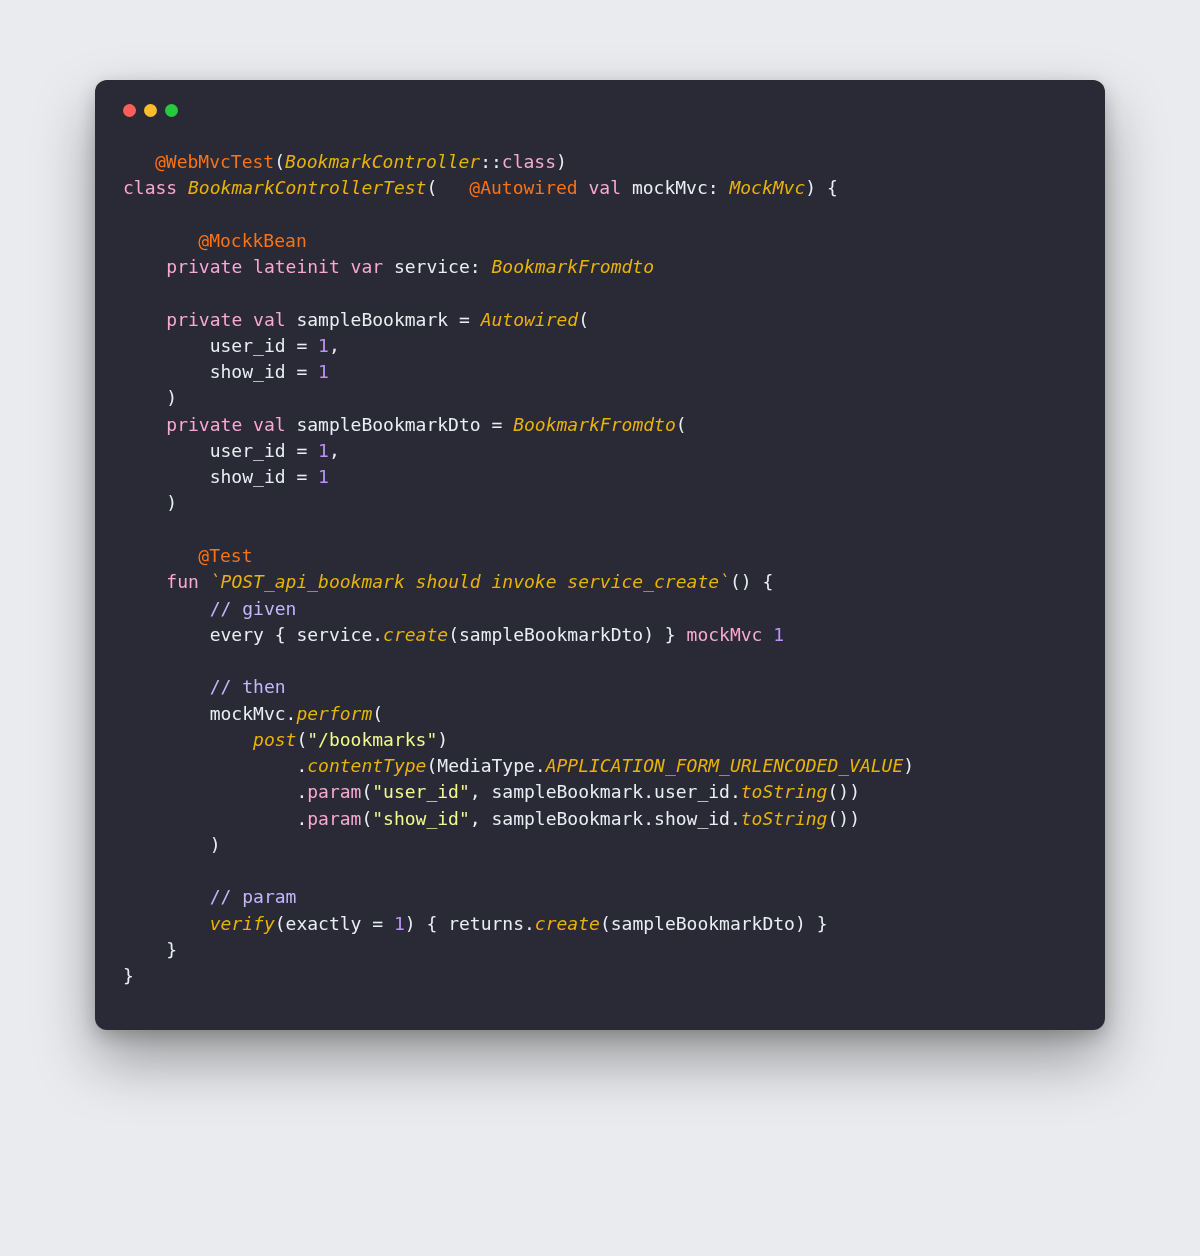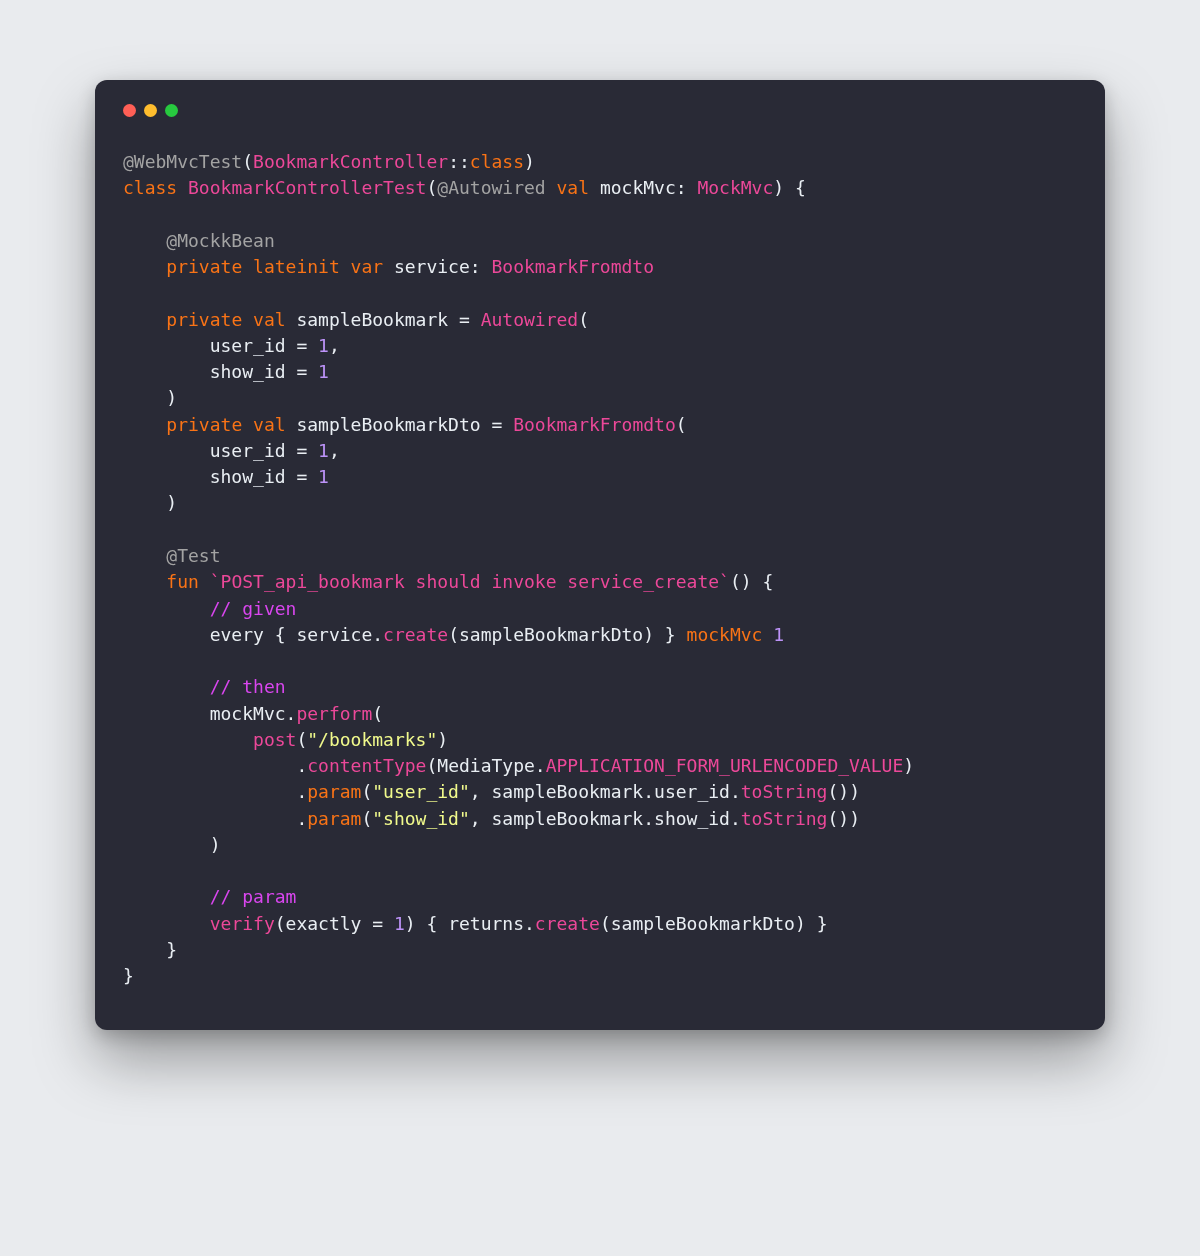--- a/index.html
+++ b/index.html
@@ -31,27 +31,27 @@
   .green{background:#27c93f;}
   pre.code{
     margin:0;
     font-size:18px;
     line-height:1.46;
     color:#e9eef3;
     white-space:pre;
     overflow-x:auto;
   }
   
-  .c-ann{color:#a3a3a3;}      
-  .c-kw{color:#f97316;}
+  .c-ann{color:#f97316;margin-left:32px;}      
+  .c-kw{color:#f9a8d4;}
   .c-id{color:#e9eef3;}       
-  .c-fn{color:#ec4899;}
+  .c-fn{color:#eab308;font-style:italic;}
   .c-num{color:#bd93f9;}      
   .c-str{color:#f1fa8c;}      
-  .c-cmt{color:#d946ef;}      
+  .c-cmt{color:#c4b5fd;}      
   .c-punc{color:#e9eef3;}
 </style>
 </head>
 <body>
 
 <div class="window">
   <div class="traffic">
     <span class="dot red"></span>
     <span class="dot yellow"></span>
     <span class="dot green"></span>

